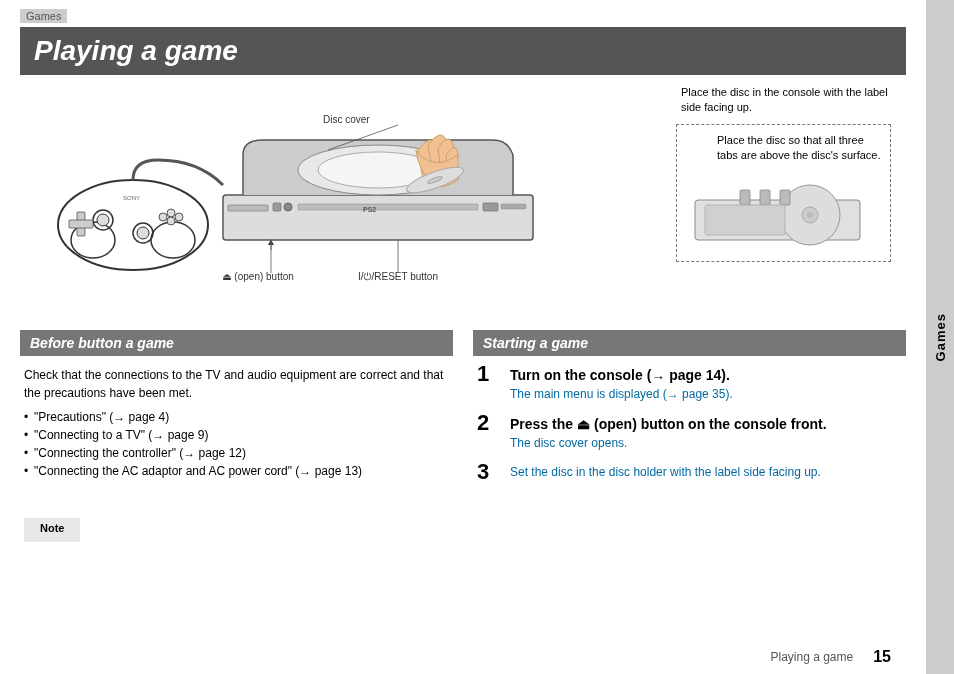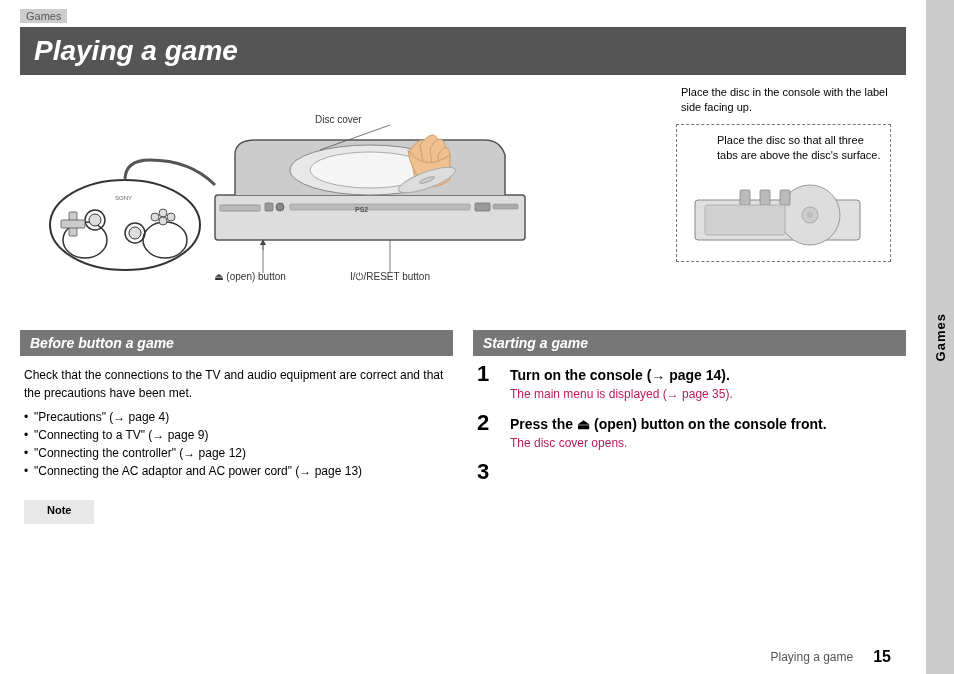--- a/index.html
+++ b/index.html
@@ -95,21 +95,21 @@
 
     .diagram-right {
       width: 240px;
       position: relative;
     }
 
     
     .console-svg-container {
       position: absolute;
       top: 10px;
-      left: 0;
+      left: 8px;
       width: 560px;
       height: 200px;
     }
 
     
     .disc-info-box {
       position: absolute;
       top: 0;
       right: 0;
       width: 230px;
@@ -188,22 +188,22 @@
 
     .bullet-list li::before {
       content: '•';
       position: absolute;
       left: 0;
     }
 
     .note-box {
       background: #e8e8e8;
       border: none;
-      padding: 4px 23px;
-      margin-top: 10px;
+      padding: 4px 16px;
+      margin-top: 28px;
       display: inline-block;
     }
 
     .note-label {
       font-size: 11px;
       font-weight: bold;
       margin-bottom: 4px;
     }
 
     .note-text {
@@ -235,21 +235,21 @@
     .step-title {
       font-size: 14px;
       font-weight: bold;
       line-height: 1.3;
       margin-bottom: 2px;
     }
 
     .step-desc {
       font-size: 12px;
       line-height: 1.4;
-      color: #be185d;
+      color: #0369a1;
     }
 
     
     .page-footer {
       position: absolute;
       bottom: 8px;
       right: 35px;
       display: flex;
       align-items: center;
       gap: 20px;
@@ -425,20 +425,21 @@
             <div class="step-number">2</div>
             <div class="step-content">
               <div class="step-title">Press the ⏏ (open) button on the console front.</div>
               <div class="step-desc">The disc cover opens.</div>
             </div>
           </div>
 
           <div class="step">
             <div class="step-number">3</div>
             <div class="step-content">
+              <div class="step-desc">Set the disc in the disc holder with the label side facing up.</div>
             </div>
           </div>
 
         </div>
       </div>
 
     </div>
 
     <div class="page-footer">
       <span class="footer-text">Playing a game</span>

